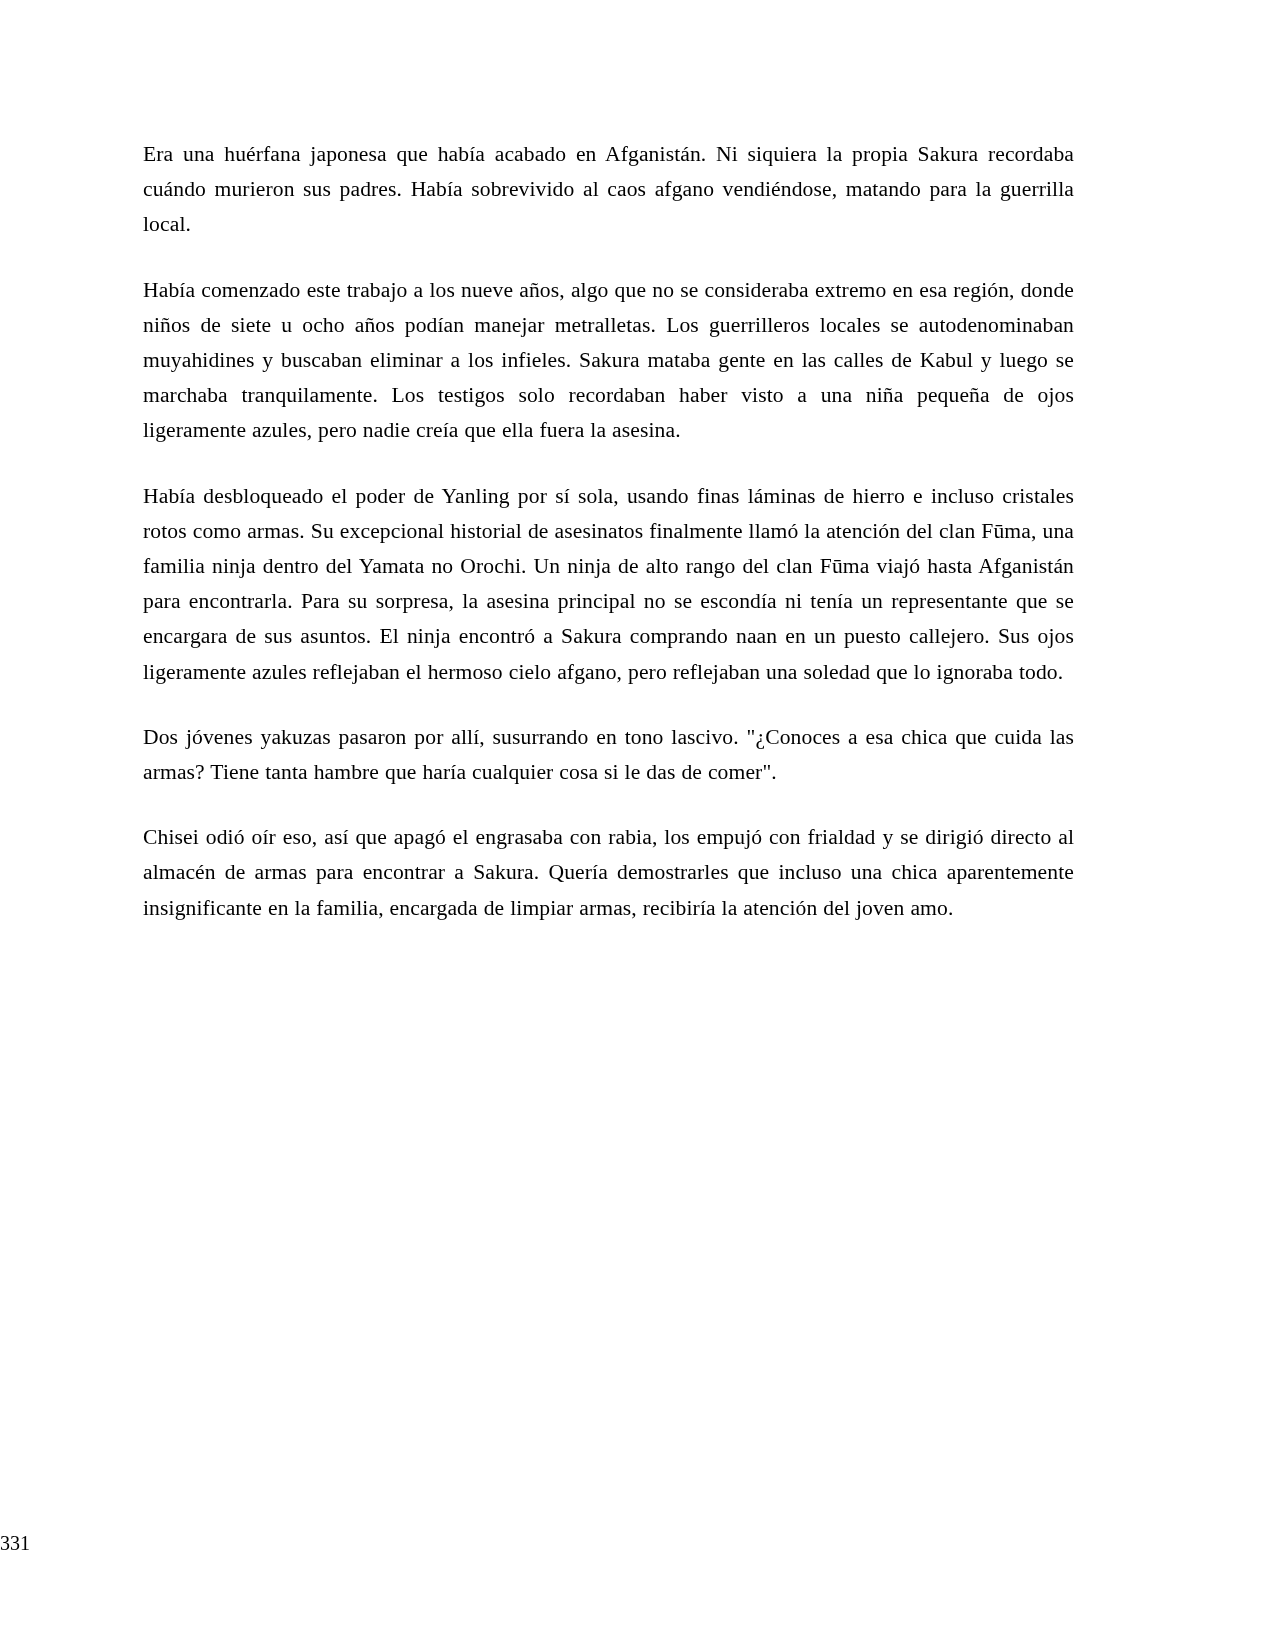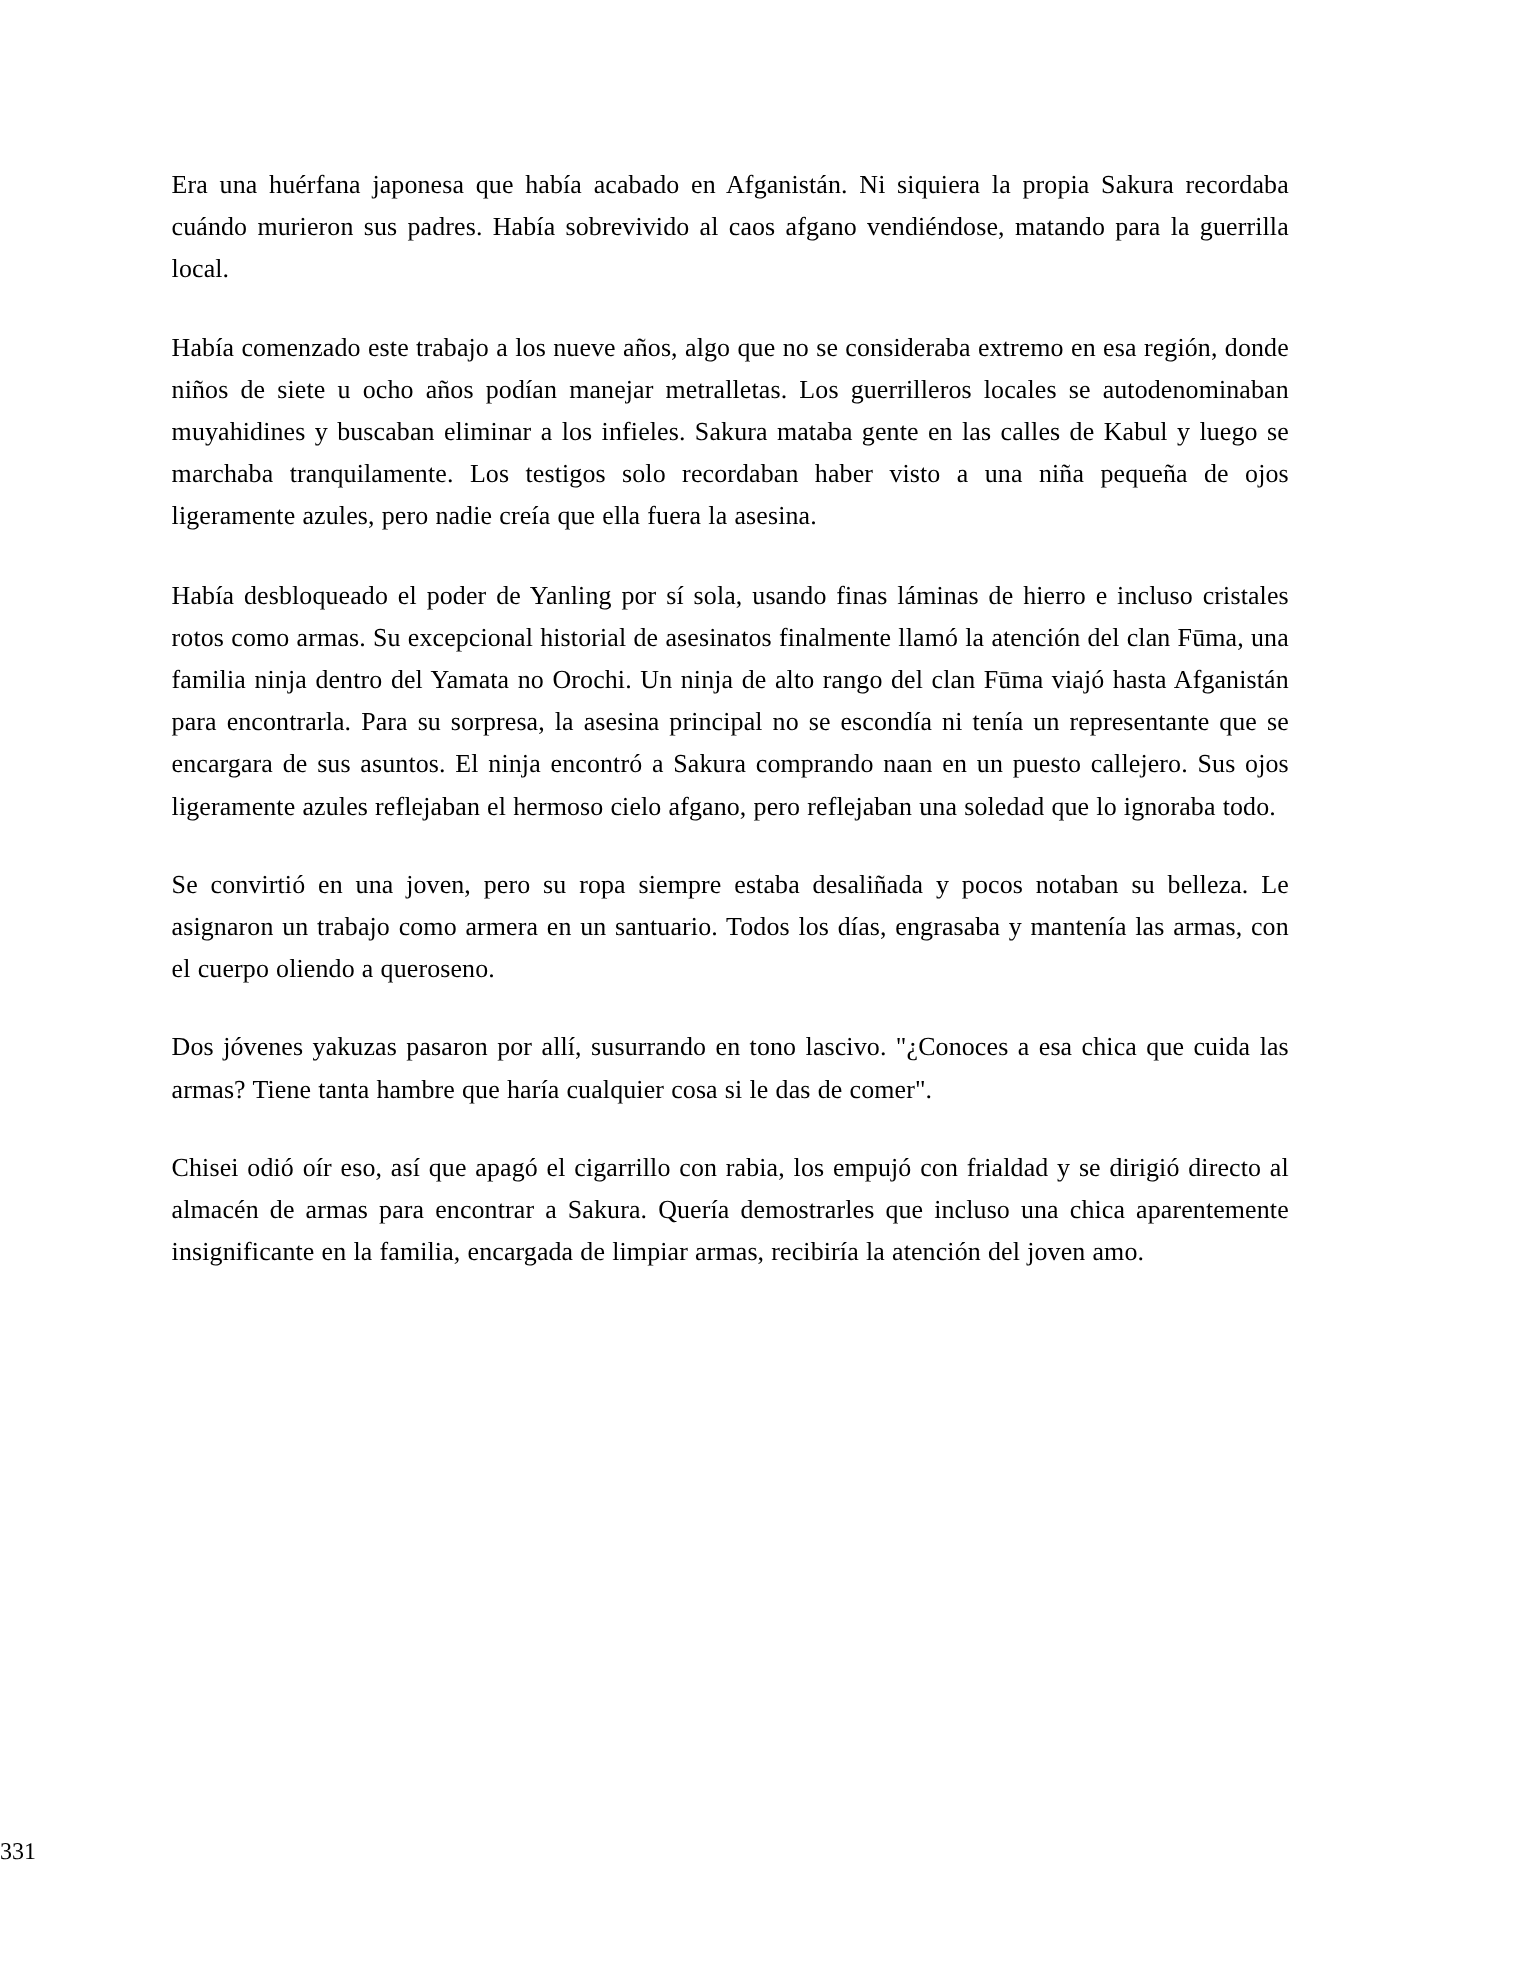--- a/index.html
+++ b/index.html
@@ -54,20 +54,19 @@
 </style>
 </head>
 <body>
 
 <div class="page">
 
   <div class="text-column">
     <p class="para">Era una huérfana japonesa que había acabado en Afganistán. Ni siquiera la propia Sakura recordaba cuándo murieron sus padres. Había sobrevivido al caos afgano vendiéndose, matando para la guerrilla local.</p>
     <p class="para">Había comenzado este trabajo a los nueve años, algo que no se consideraba extremo en esa región, donde niños de siete u ocho años podían manejar metralletas. Los guerrilleros locales se autodenominaban muyahidines y buscaban eliminar a los infieles. Sakura mataba gente en las calles de Kabul y luego se marchaba tranquilamente. Los testigos solo recordaban haber visto a una niña pequeña de ojos ligeramente azules, pero nadie creía que ella fuera la asesina.</p>
     <p class="para">Había desbloqueado el poder de Yanling por sí sola, usando finas láminas de hierro e incluso cristales rotos como armas. Su excepcional historial de asesinatos finalmente llamó la atención del clan Fūma, una familia ninja dentro del Yamata no Orochi. Un ninja de alto rango del clan Fūma viajó hasta Afganistán para encontrarla. Para su sorpresa, la asesina principal no se escondía ni tenía un representante que se encargara de sus asuntos. El ninja encontró a Sakura comprando naan en un puesto callejero. Sus ojos ligeramente azules reflejaban el hermoso cielo afgano, pero reflejaban una soledad que lo ignoraba todo.</p>
-    <p class="para">Se convirtió en una joven, pero su ropa siempre estaba desaliñada y pocos notaban su belleza. Le asignaron un trabajo como armera en un santuario. Todos los días, engrasaba y mantenía las armas, con el cuerpo oliendo a queroseno.</p>
     <p class="para">Dos jóvenes yakuzas pasaron por allí, susurrando en tono lascivo. "¿Conoces a esa chica que cuida las armas? Tiene tanta hambre que haría cualquier cosa si le das de comer".</p>
-    <p class="para">Chisei odió oír eso, así que apagó el cigarrillo con rabia, los empujó con frialdad y se dirigió directo al almacén de armas para encontrar a Sakura. Quería demostrarles que incluso una chica aparentemente insignificante en la familia, encargada de limpiar armas, recibiría la atención del joven amo.</p>
+    <p class="para">Chisei odió oír eso, así que apagó el engrasaba con rabia, los empujó con frialdad y se dirigió directo al almacén de armas para encontrar a Sakura. Quería demostrarles que incluso una chica aparentemente insignificante en la familia, encargada de limpiar armas, recibiría la atención del joven amo.</p>
   </div>
 
   <div class="page-number">331</div>
 
 </div>
 
 </body></html>

